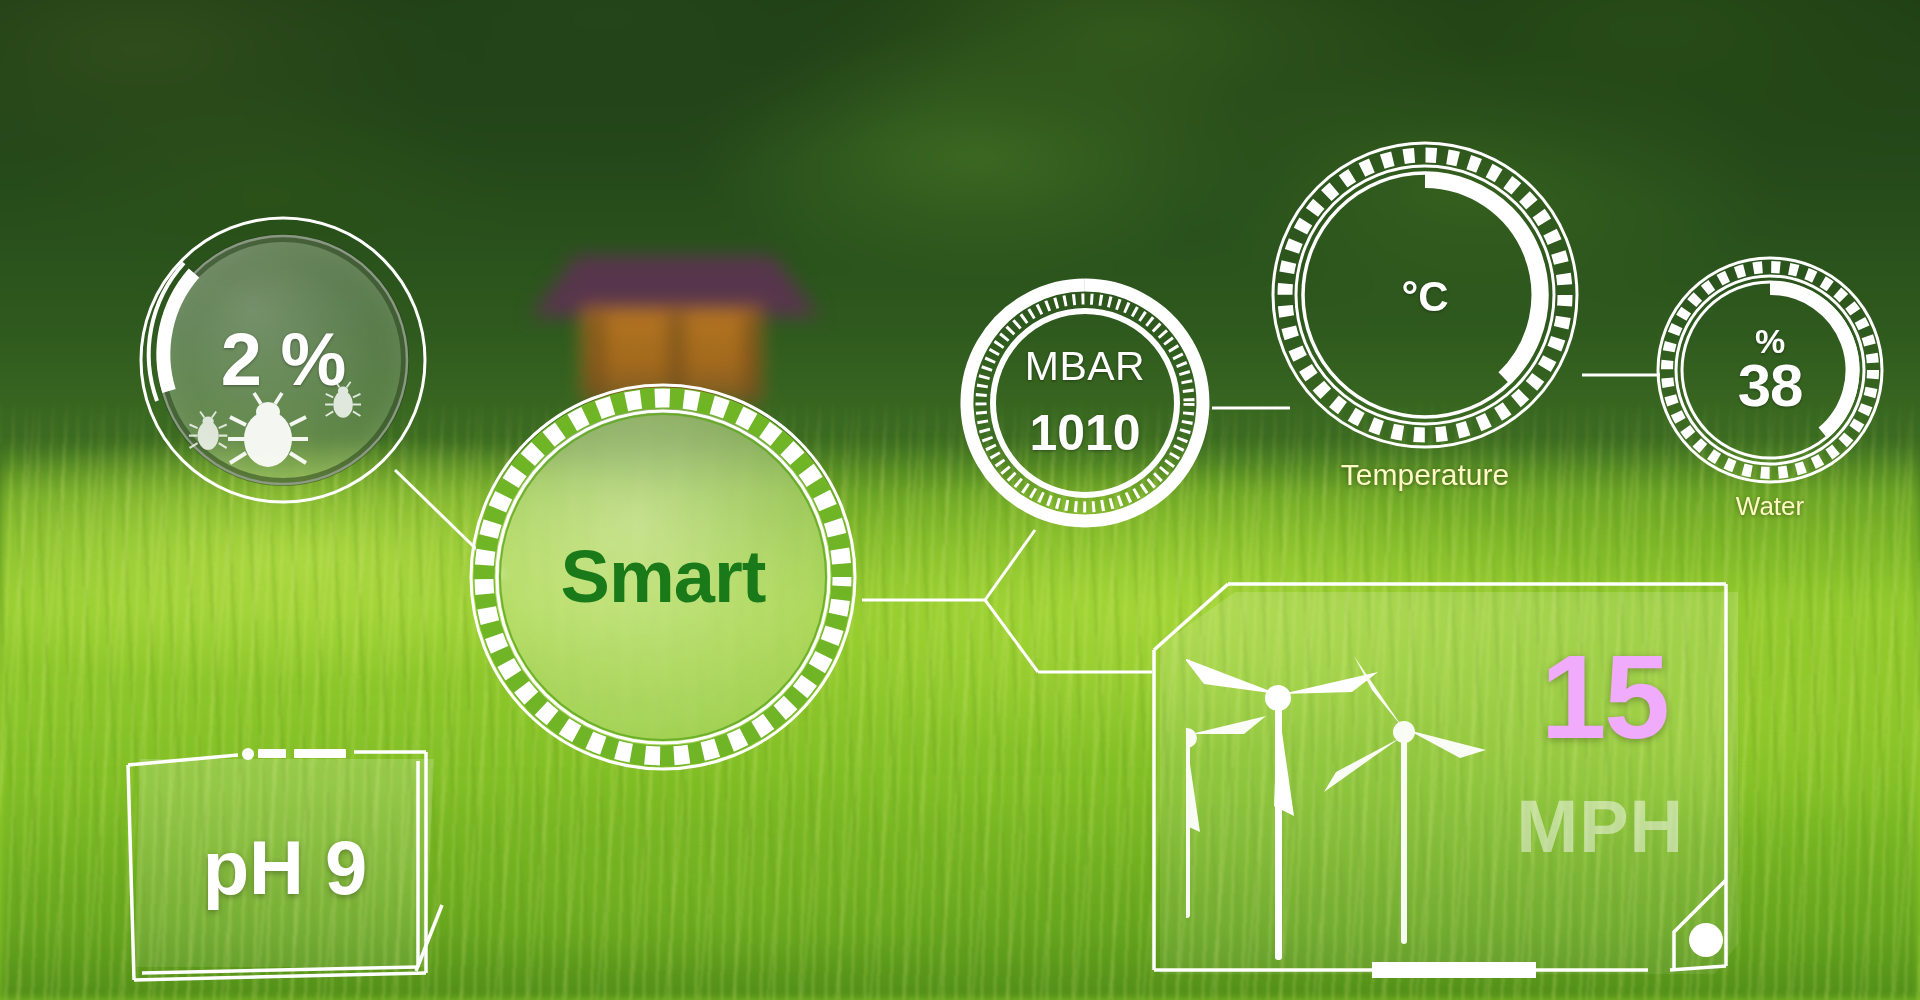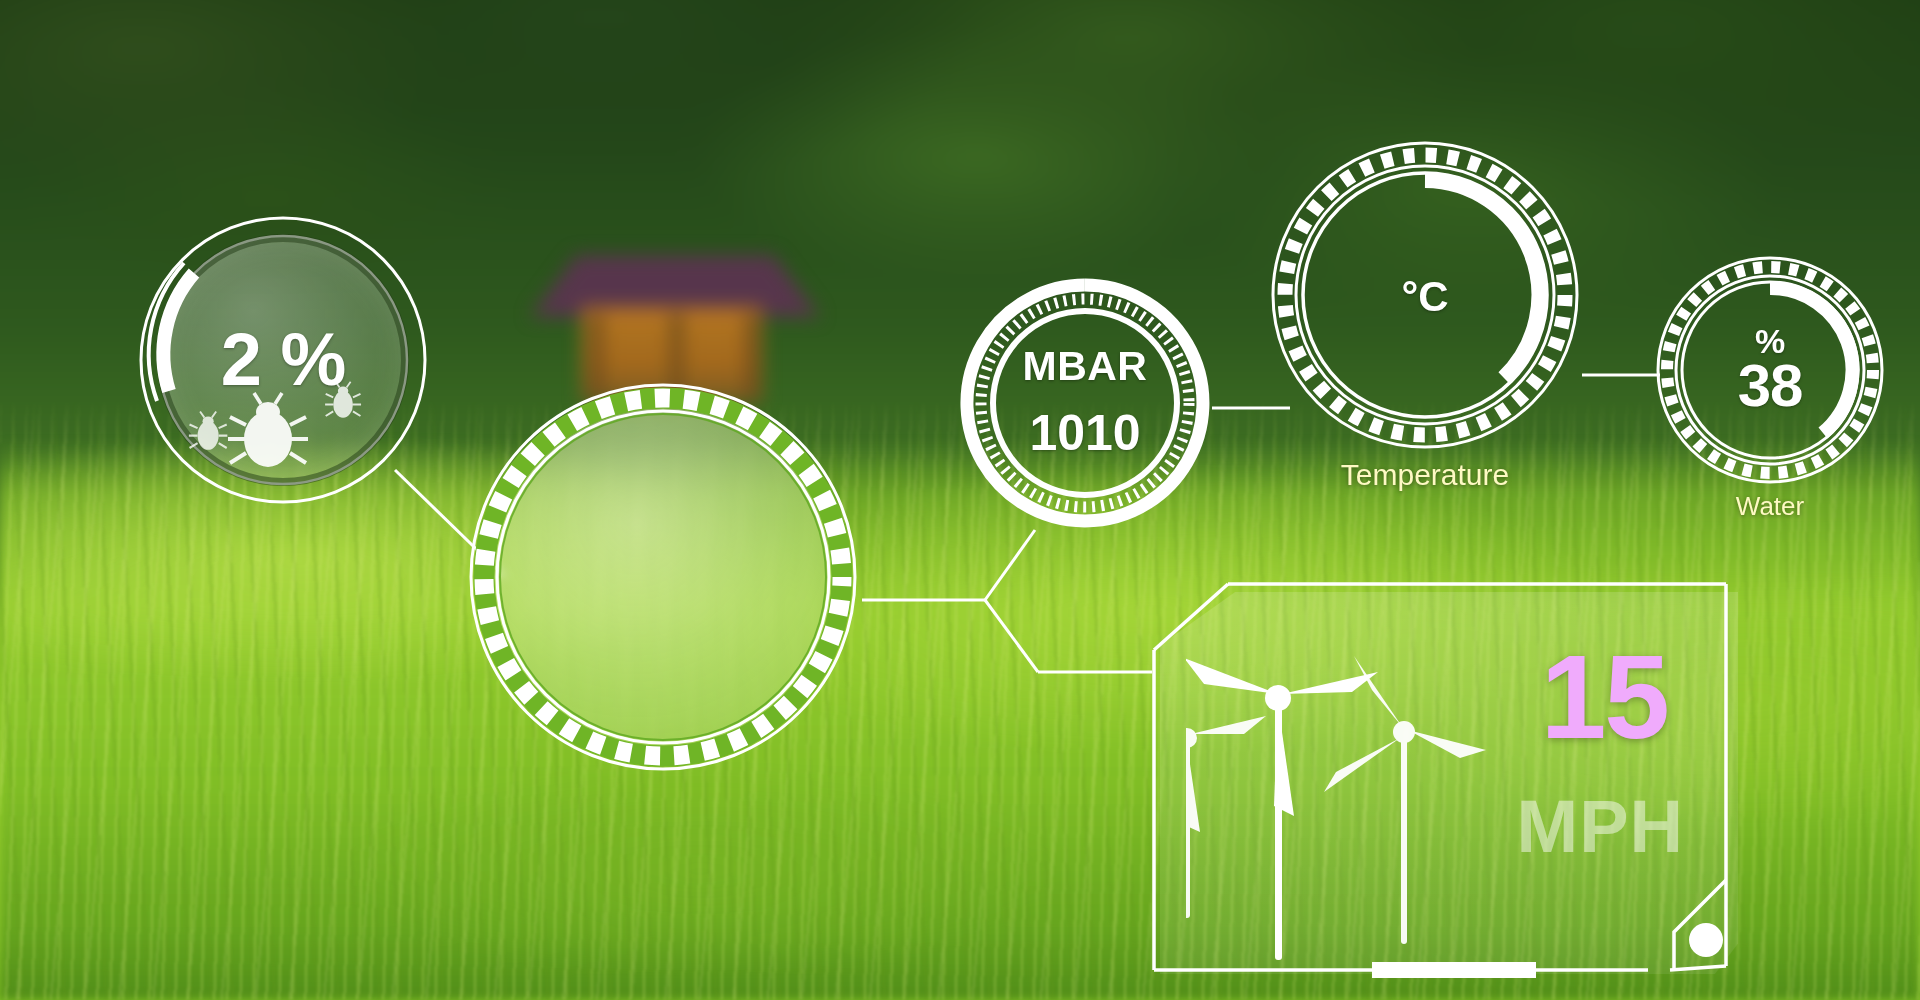--- a/index.html
+++ b/index.html
@@ -92,21 +92,21 @@
     background:radial-gradient(circle at 38% 30%, rgba(255,255,255,.34) 0%, rgba(232,240,226,.26) 45%, rgba(120,150,95,.22) 100%);
     backdrop-filter:blur(4px);
     box-shadow:inset 0 0 34px rgba(255,255,255,.18);
   }
   #pest-gauge .pct{font-size:74px;font-weight:bold;letter-spacing:-1px;line-height:1;}
   .bugs{position:absolute;left:50%;top:172px;transform:translateX(-50%);width:190px;height:86px;}
   .bugs svg{position:absolute;left:0;top:0;}
 
   
   #mbar-gauge{left:960px;top:278px;width:250px;height:250px;}
-  #mbar-gauge .unit{font-size:41px;font-weight:bold;letter-spacing:.5px;line-height:1;}
+  #mbar-gauge .unit{font-size:41px;font-weight:normal;letter-spacing:.5px;line-height:1;}
   #mbar-gauge .val{font-size:50px;font-weight:bold;letter-spacing:0px;line-height:1.05;margin-top:20px;}
 
   
   #temp-gauge{left:1270px;top:140px;width:310px;height:310px;}
   #temp-gauge .unit{font-size:42px;font-weight:bold;line-height:1;margin-bottom:-4px;}
   #temp-gauge .val{font-size:92px;font-weight:bold;letter-spacing:-2px;line-height:1;}
   .gauge-label{
     position:absolute;left:50%;transform:translateX(-50%);
     color:#fef9c3;font-size:30px;font-weight:400;white-space:nowrap;
     text-shadow:0 1px 4px rgba(0,0,0,.4);
@@ -253,20 +253,21 @@
         <circle cx="195" cy="195" r="192" stroke="#ffffff" stroke-width="3"></circle>
 
         <circle cx="195" cy="195" r="179" stroke="#6fb526" stroke-width="21"></circle>
 
         <circle cx="195" cy="195" r="179" stroke="#ffffff" stroke-width="19" stroke-dasharray="15 14" stroke-dashoffset="6"></circle>
 
         <circle cx="195" cy="195" r="166" stroke="#ffffff" stroke-width="3"></circle>
         <circle cx="195" cy="195" r="163" stroke="#5ea81f" stroke-width="2" opacity=".8"></circle>
       </svg>
       <div class="txt">
+        <div class="t1">Smart</div>
       </div>
     </div>
 
     <div class="gauge" id="mbar-gauge">
       <svg width="250" height="250" viewBox="0 0 250 250" fill="none">
 
         <path d="M125 7 A 118 118 0 1 1 124.9 7" stroke="#ffffff" stroke-width="13"></path>
 
         <circle cx="125" cy="125" r="104" stroke="#ffffff" stroke-width="11" stroke-dasharray="3 6"></circle>
 
@@ -306,20 +307,44 @@
 
         <path d="M 115 33 A 82 82 0 0 1 168 178" stroke="#ffffff" stroke-width="14" stroke-linecap="butt"></path>
       </svg>
       <div class="readout">
         <div class="unit">%</div>
         <div class="val">38</div>
       </div>
       <div class="gauge-label">Water</div>
     </div>
 
+    <div id="ph-panel">
+      <div class="fill"></div>
+      <svg width="330" height="245" viewBox="0 0 330 245" fill="none" stroke="#ffffff" stroke-width="3.5">
+
+        <path d="M 8 20 L 118 10"></path>
+
+        <circle cx="128" cy="9" r="6" fill="#ffffff" stroke="none"></circle>
+        <rect x="138" y="4" width="28" height="9" fill="#ffffff" stroke="none" rx="1"></rect>
+        <rect x="174" y="4" width="52" height="9" fill="#ffffff" stroke="none" rx="1"></rect>
+
+        <path d="M 234 7 L 306 7"></path>
+
+        <path d="M 306 7 L 306 228"></path>
+        <path d="M 298 16 L 298 222"></path>
+
+        <path d="M 306 228 L 14 235"></path>
+        <path d="M 298 222 L 22 228"></path>
+
+        <path d="M 8 20 L 14 235"></path>
+
+        <path d="M 322 160 L 296 226"></path>
+      </svg>
+      <div class="val">pH 9</div>
+    </div>
 
     <div id="wind-panel">
       <div class="fill"></div>
       <svg class="frame" width="600" height="415" viewBox="0 0 600 415" fill="none" stroke="#ffffff" stroke-width="3.5">
 
         <path d="M 4 70 L 78 4"></path>
 
         <path d="M 78 4 L 576 4"></path>
 
         <path d="M 576 4 L 576 386"></path>

